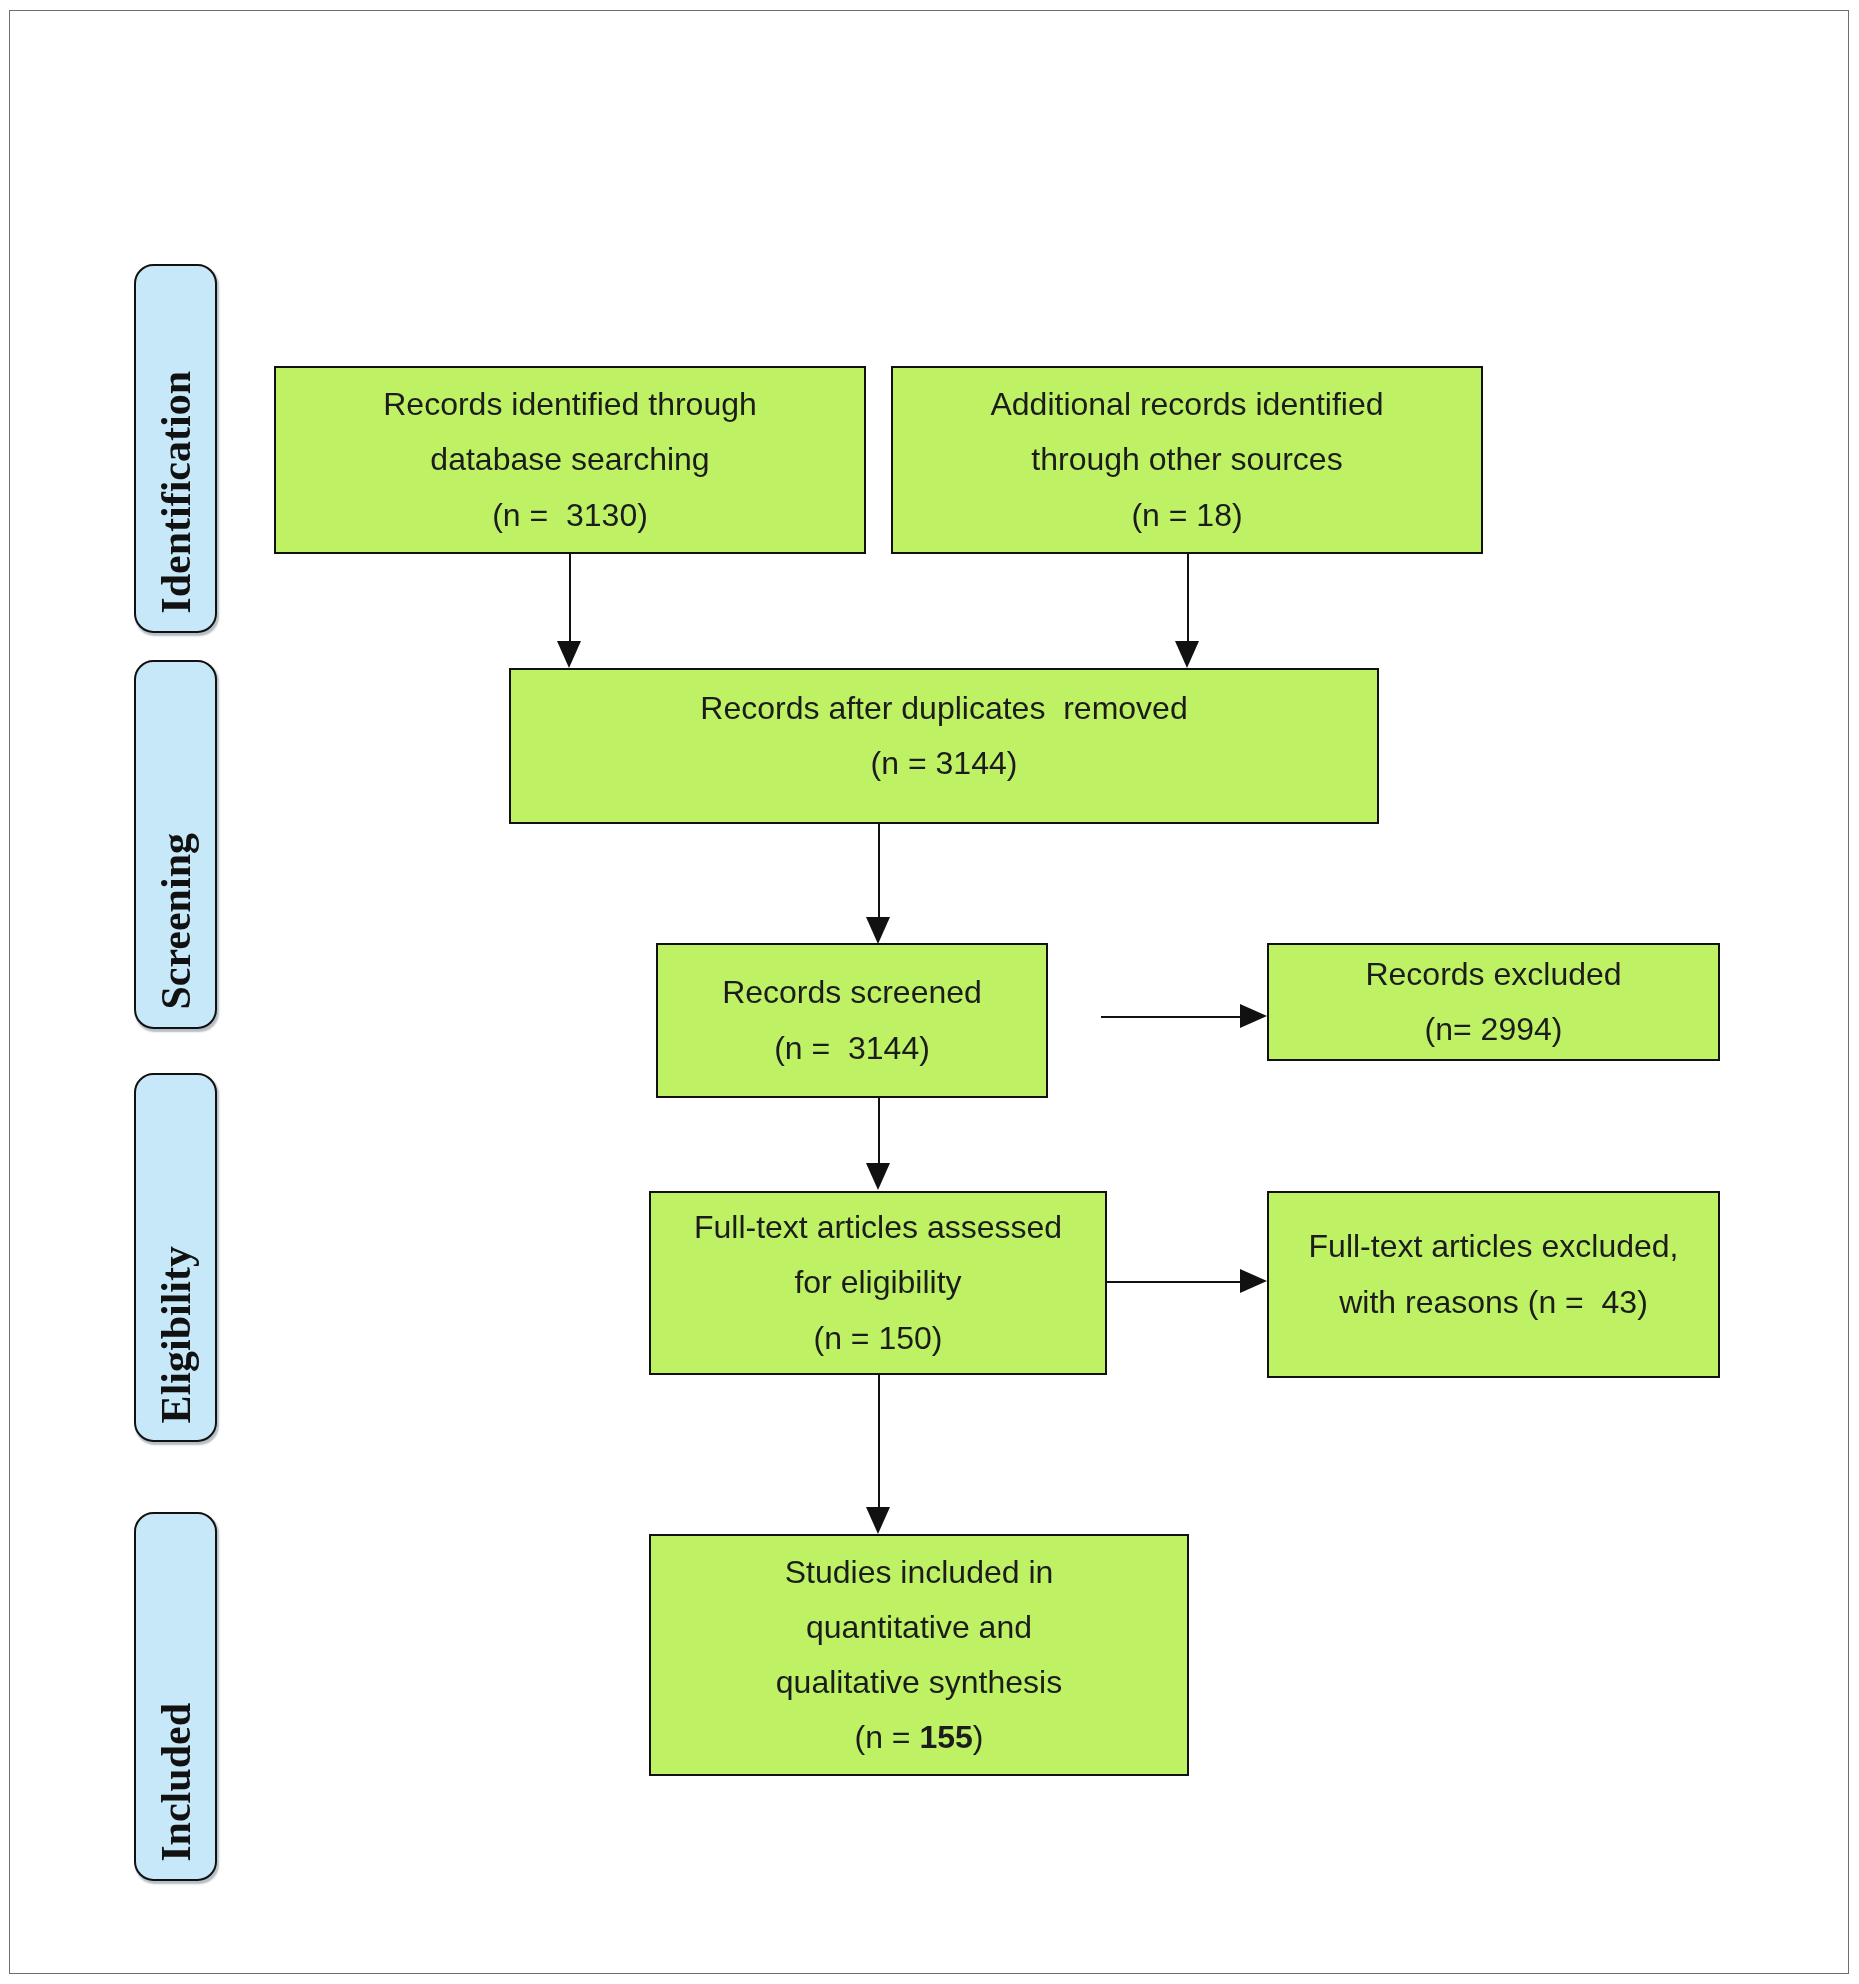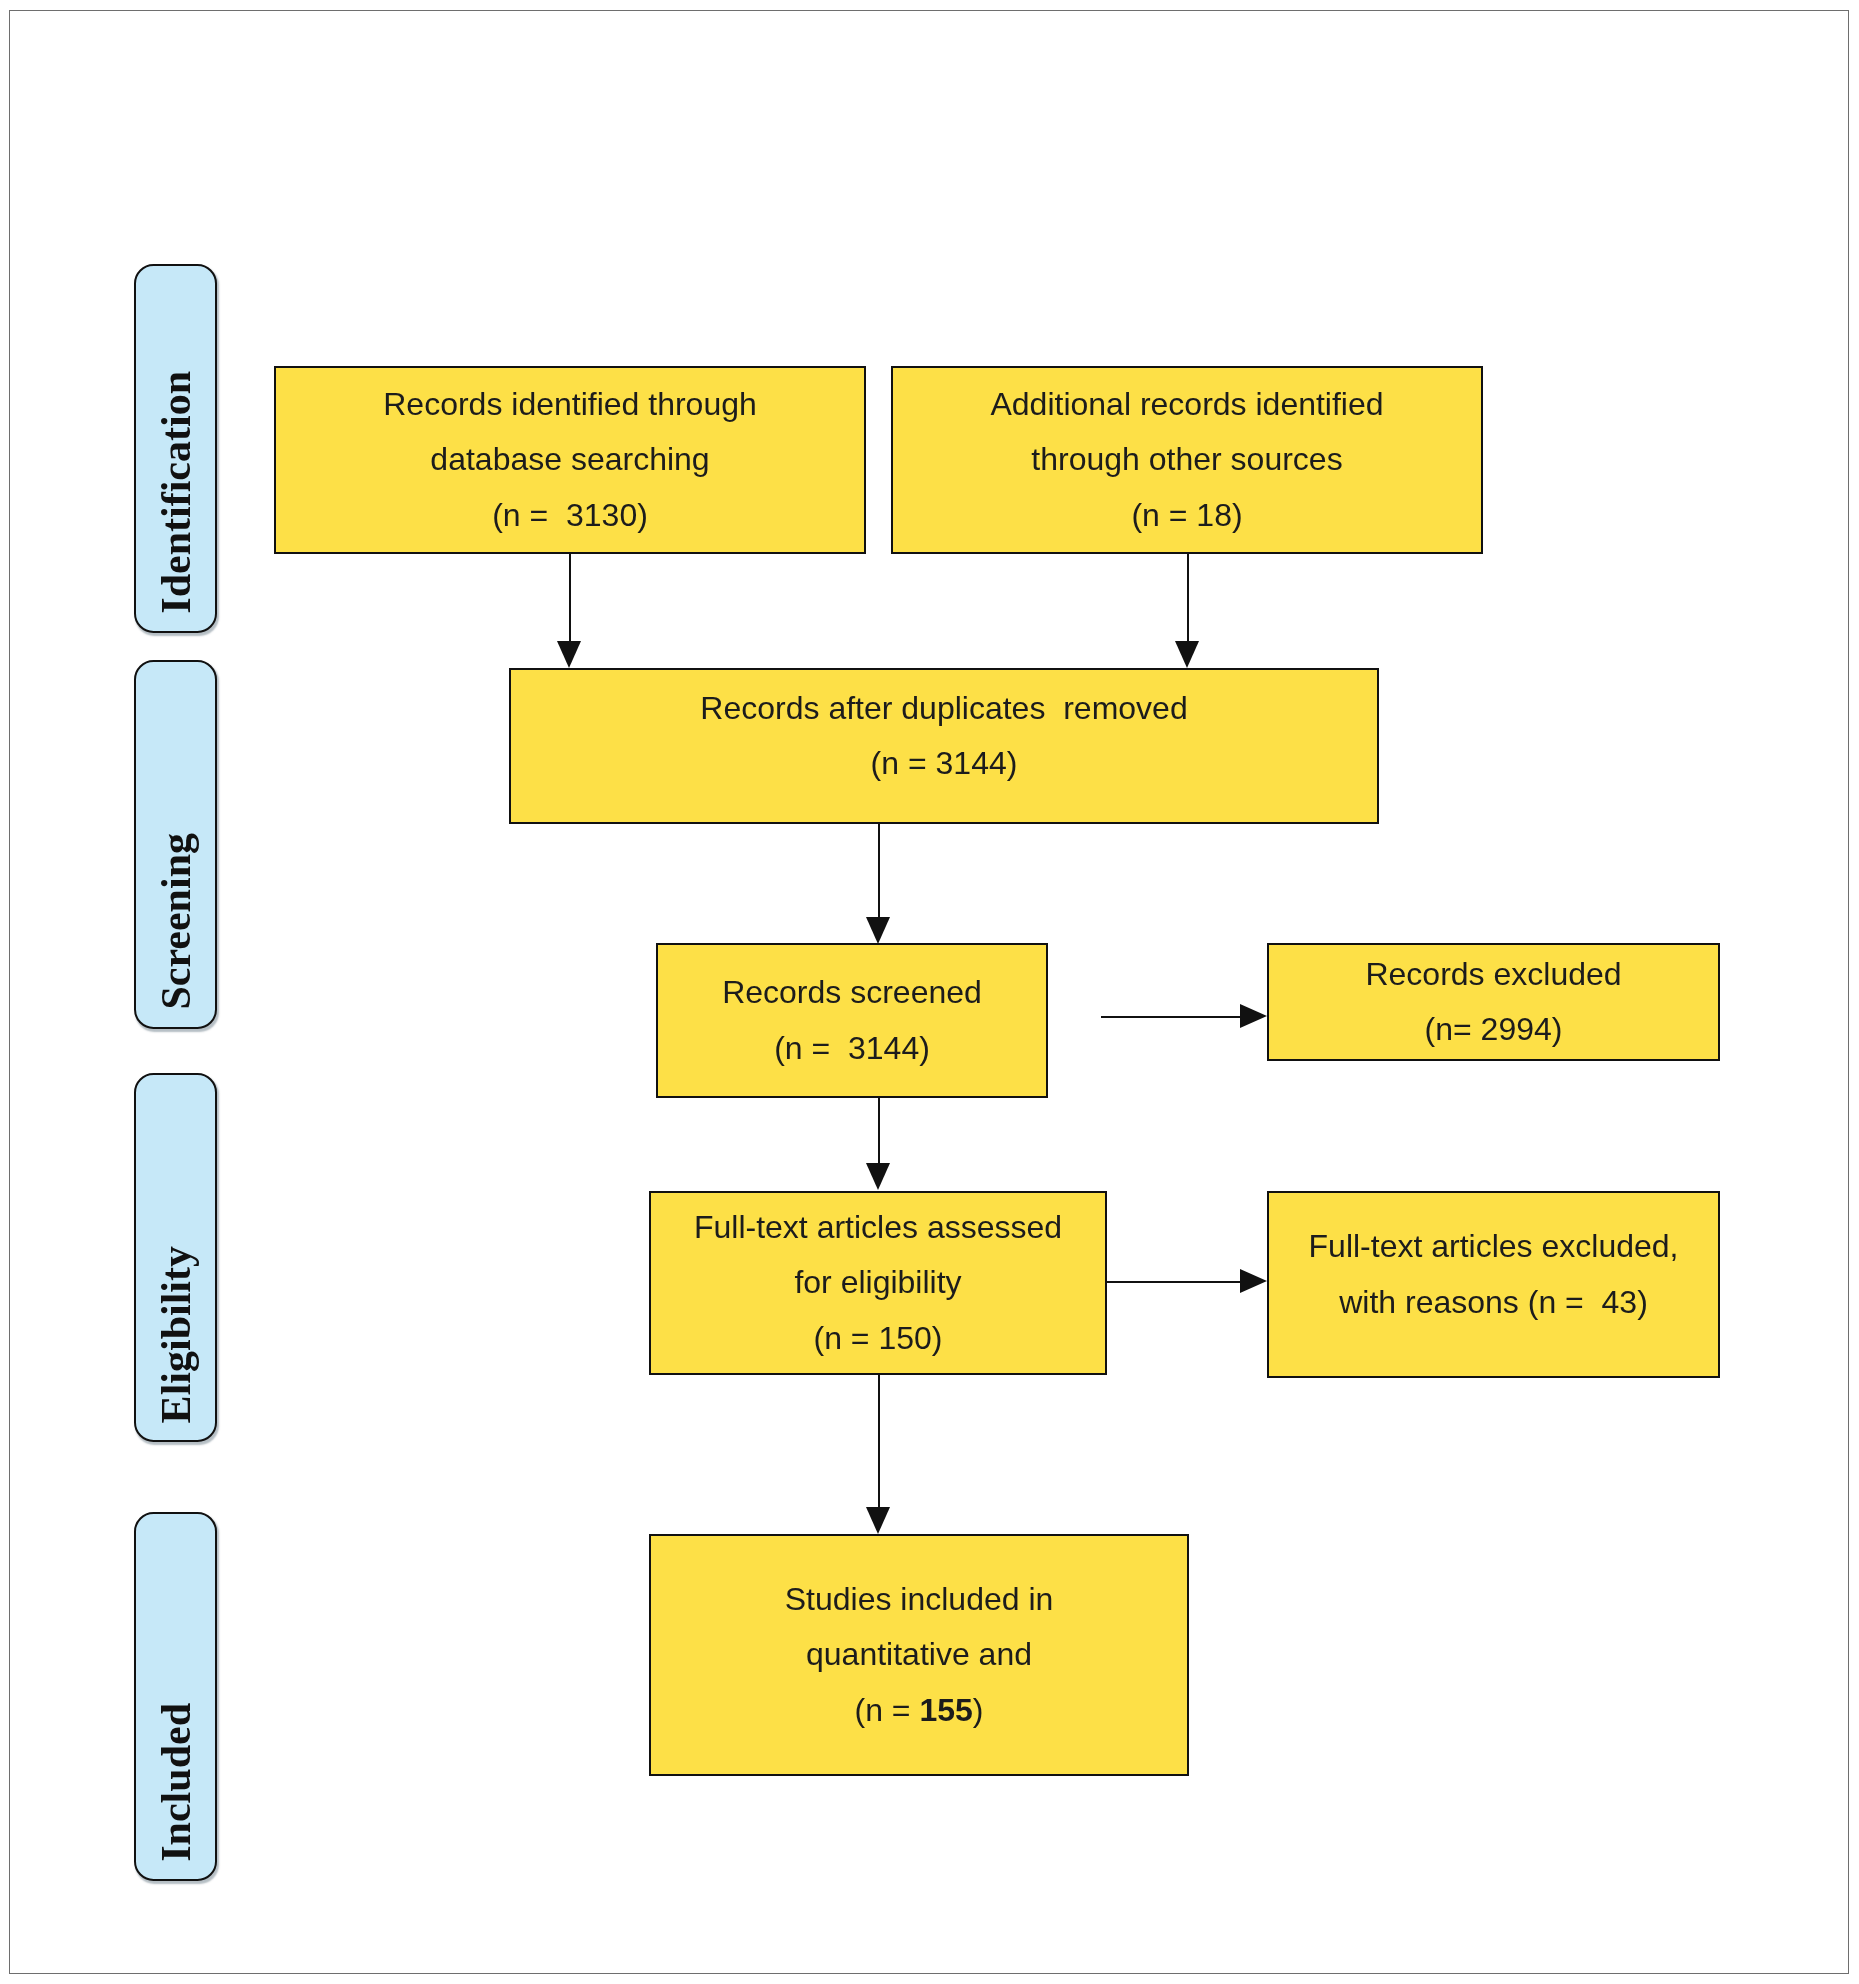--- a/index.html
+++ b/index.html
@@ -56,21 +56,21 @@
     transform: rotate(180deg);
     font-family: "Liberation Serif", "DejaVu Serif", serif;
     font-weight: 700;
     font-size: 42px;
     color: #111111;
     white-space: pre;
   }
   
   .fbox {
     position: absolute;
-    background: #fde047;
+    background: #bef264;
     border: 2.3px solid #111111;
     box-sizing: border-box;
     display: flex;
     flex-direction: column;
     justify-content: center;
     align-items: center;
     text-align: center;
     font-size: 32px;
     line-height: 1.72;
     color: #1c1c1c;
@@ -156,20 +156,21 @@
   </div>
 
   <div class="fbox" style="left:1267px; top:1191px; width:453px; height:187px; padding-bottom:20px;">
     <div class="line">Full-text articles excluded,</div>
     <div class="line">with reasons (n =  43)</div>
   </div>
 
   <div class="fbox" style="left:649px; top:1534px; width:540px; height:242px;">
     <div class="line">Studies included in</div>
     <div class="line">quantitative and</div>
+    <div class="line">qualitative synthesis</div>
     <div class="line"><span>(n = </span><span class="bold">155</span><span>)</span></div>
   </div>
 
   <div class="arrow-v" style="left:557px; top:554px; height:114px;">
     <div class="shaft" style="height:87px;"></div>
     <div class="head"></div>
   </div>
 
   <div class="arrow-v" style="left:1175px; top:554px; height:114px;">
     <div class="shaft" style="height:87px;"></div>

